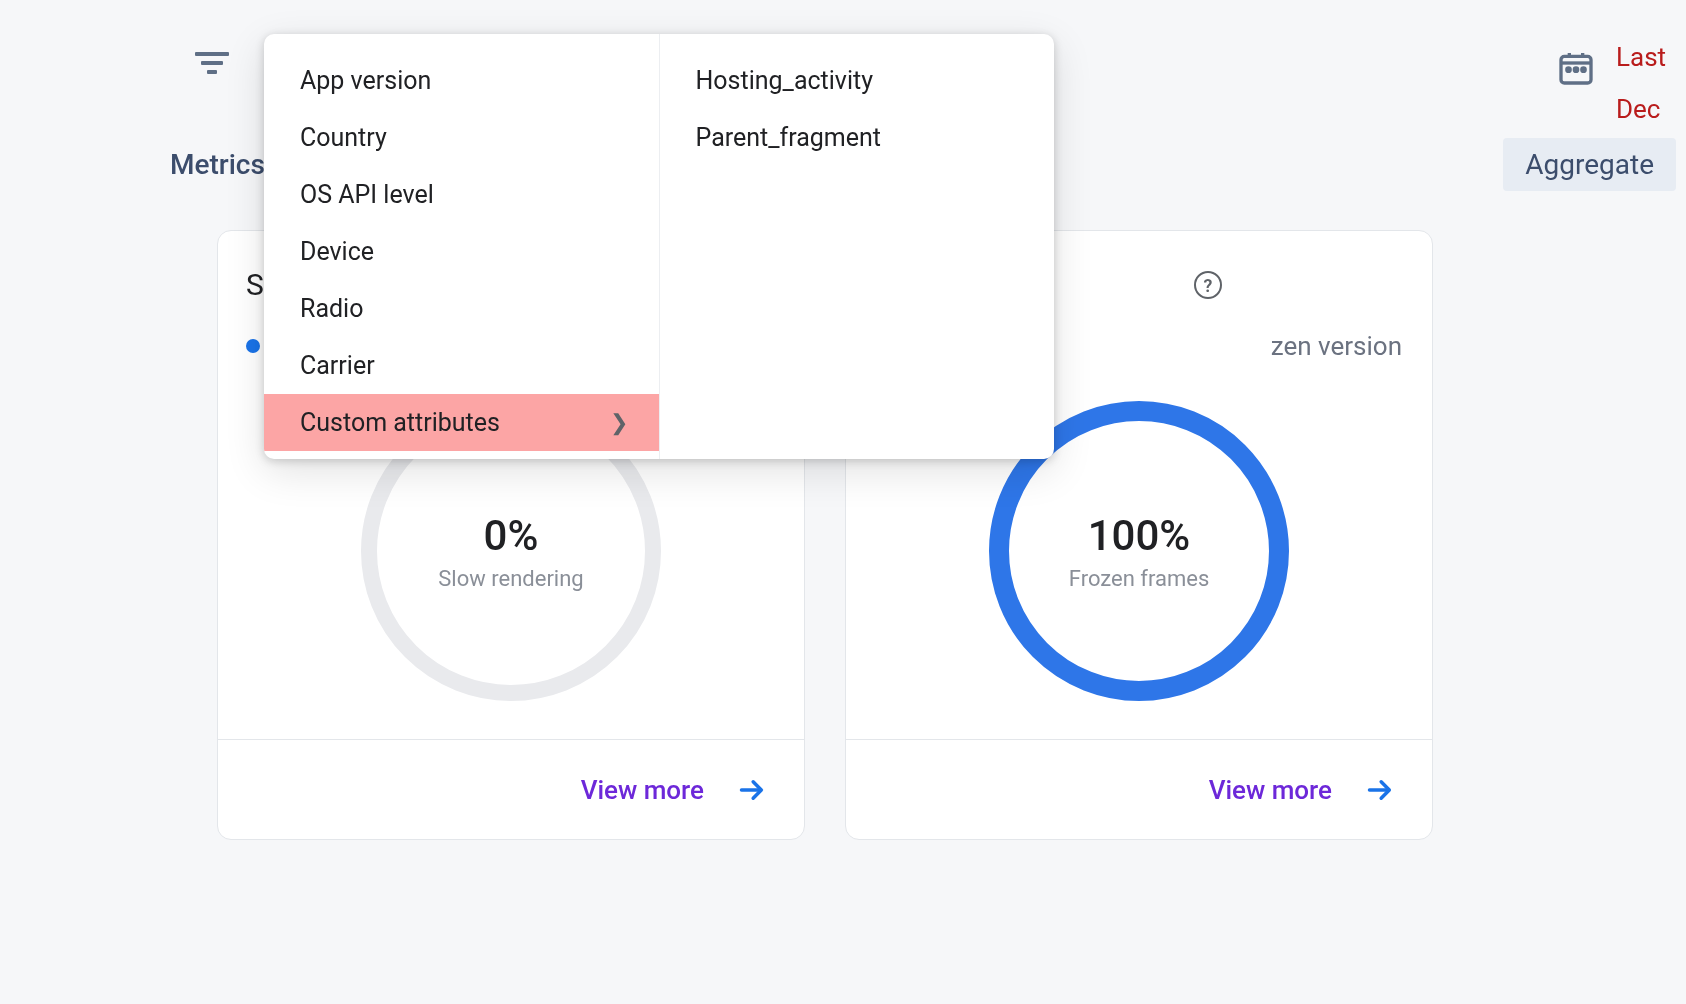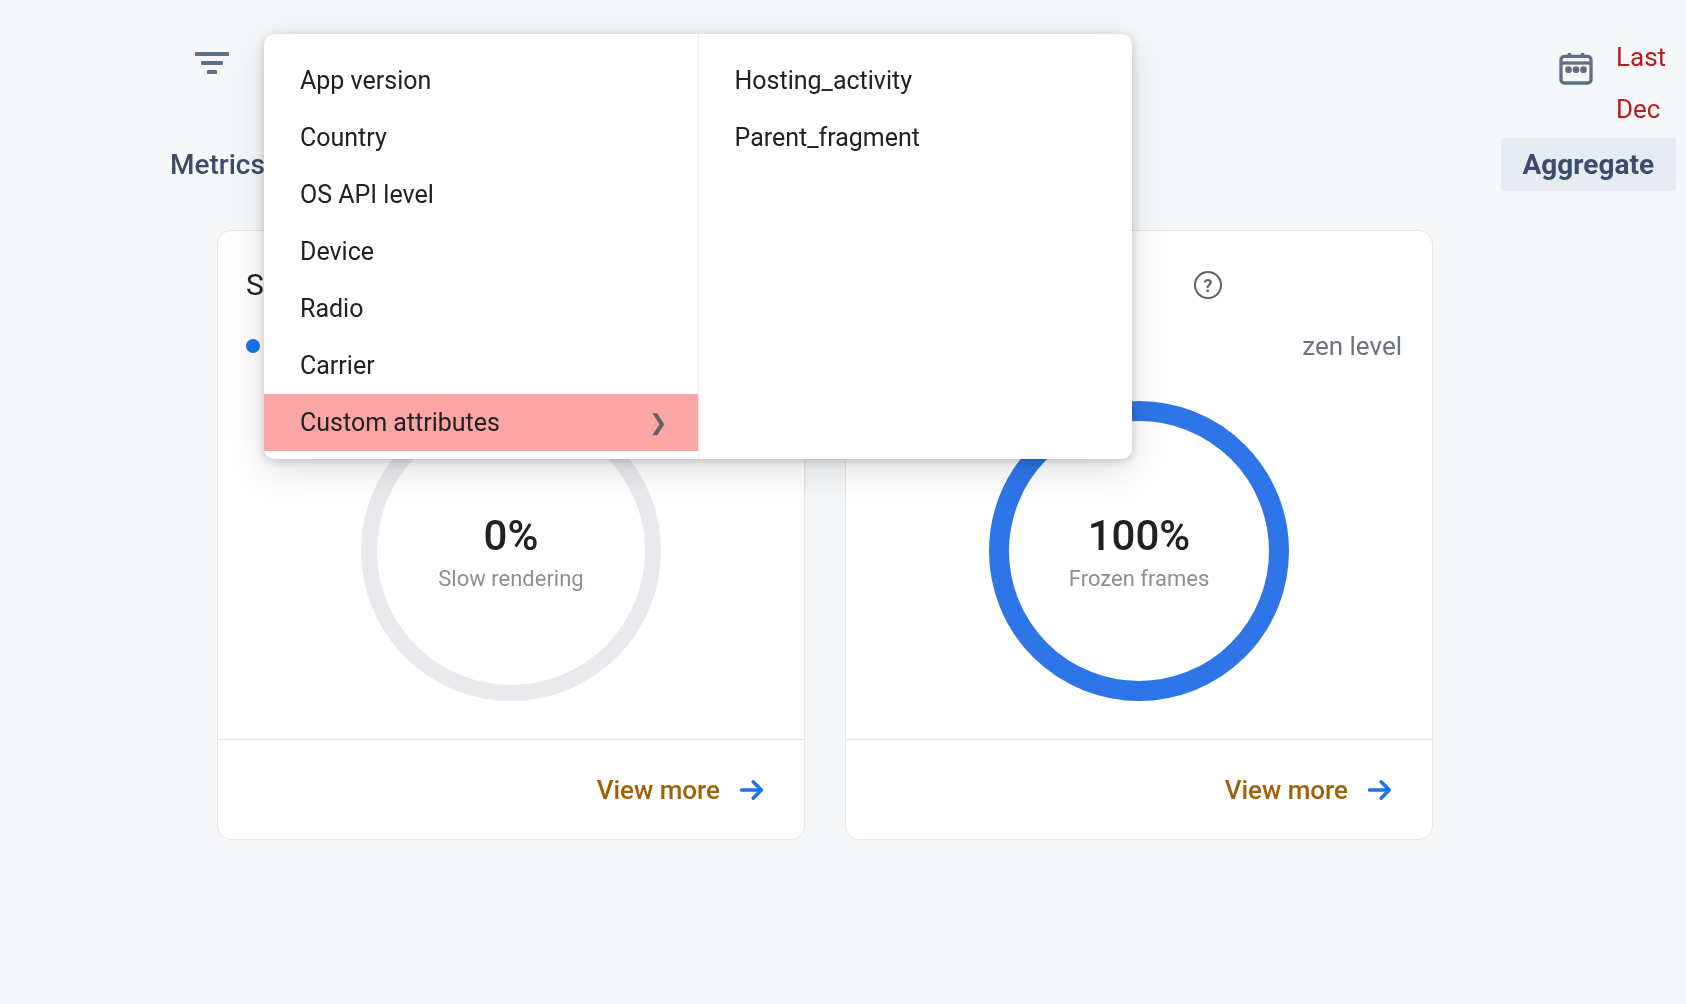--- a/index.html
+++ b/index.html
@@ -60,21 +60,21 @@
 
   .aggregate-chip {
     position: absolute;
     right: 10px;
     top: 138px;
     background: #e7ecf3;
     border-radius: 4px;
     padding: 10px 22px;
     color: #3c4d6c;
     font-size: 28px;
-    font-weight: 700;
+    font-weight: 400;
     cursor: pointer;
   }
 
   
   .cards-row {
     position: absolute;
     left: 170px;
     top: 230px;
     display: flex;
     gap: 40px;
@@ -163,33 +163,33 @@
 
   .card-footer {
     position: absolute;
     left: 0; right: 0; bottom: 0;
     height: 100px;
     border-top: 1px solid #e3e6ea;
     display: flex;
     align-items: center;
     justify-content: flex-end;
     padding-right: 38px;
-    gap: 18px;
-    color: #a16207;
+    gap: 34px;
+    color: #6d28d9;
     font-size: 26px;
     font-weight: 500;
     cursor: pointer;
   }
 
   
   .popover {
     position: absolute;
     left: 264px;
     top: 34px;
-    width: 868px;
+    width: 790px;
     background: #fff;
     border-radius: 10px;
     box-shadow: 0 2px 10px rgba(0,0,0,0.18), 0 12px 40px rgba(0,0,0,0.12);
     display: flex;
     overflow: hidden;
     z-index: 50;
   }
   .popover-col {
     flex: 1;
     padding: 18px 0 8px 0;
@@ -263,21 +263,21 @@
       <svg width="28" height="28" viewBox="0 0 24 24">
         <line x1="3" y1="12" x2="19" y2="12" stroke="#1a73e8" stroke-width="3" stroke-linecap="round"></line>
         <polyline points="13 5 20 12 13 19" fill="none" stroke="#1a73e8" stroke-width="3" stroke-linecap="round" stroke-linejoin="round"></polyline>
       </svg>
     </div>
   </div>
 
   <div class="card">
     <div class="help-icon">?</div>
     <div class="legend-row" style="left:auto;right:30px;">
-      <span>zen level</span>
+      <span>zen version</span>
     </div>
     <div class="donut-wrap">
       <div class="donut donut-blue"></div>
       <div class="donut-center">
         <div class="donut-value">100%</div>
         <div class="donut-label">Frozen frames</div>
       </div>
     </div>
     <div class="card-footer">
       <span>View more</span>

